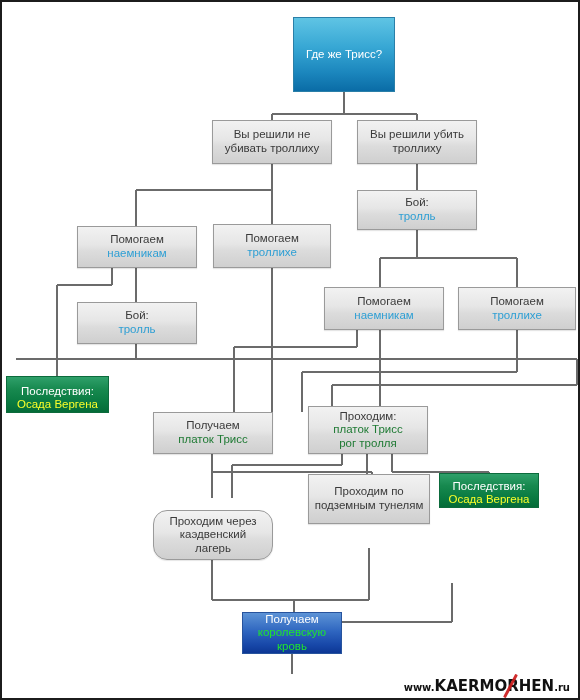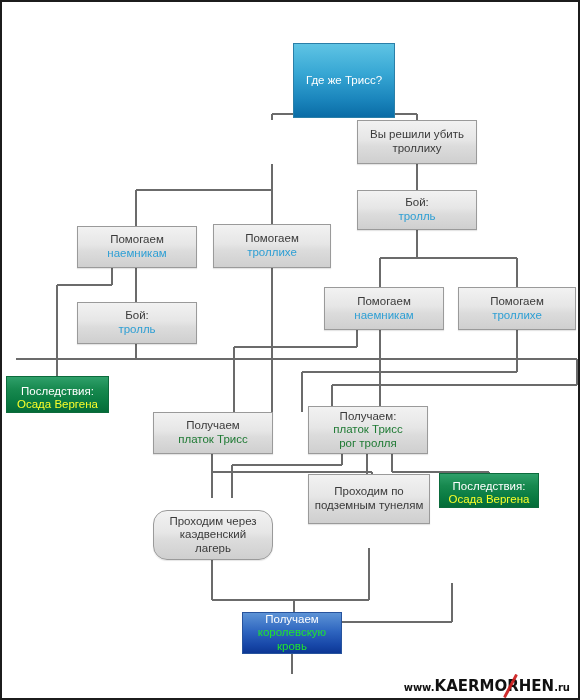--- a/index.html
+++ b/index.html
@@ -168,24 +168,28 @@
       <path d="M292,598 L292,610"></path>
 
       <path d="M450,581 L450,620"></path>
       <path d="M450,620 L312,620"></path>
       <path d="M312,620 L312,610"></path>
 
       <path d="M290,652 L290,672"></path>
     </g>
   </svg>
 
-  <div class="node n-blue" style="left:291px;top:15px;width:102px;height:75px;margin-top:26px;">
+  <div class="node n-blue" style="left:291px;top:15px;width:102px;height:75px;">
     <span>Где же Трисс?</span>
   </div>
 
+  <div class="node n-grey" style="left:210px;top:118px;width:120px;height:44px;">
+    <span>Вы решили не</span>
+    <span>убивать троллиху</span>
+  </div>
 
   <div class="node n-grey" style="left:355px;top:118px;width:120px;height:44px;">
     <span>Вы решили убить</span>
     <span>троллиху</span>
   </div>
 
   <div class="node n-grey" style="left:355px;top:188px;width:120px;height:40px;">
     <span>Бой:</span>
     <span class="t-blue">тролль</span>
   </div>
@@ -219,21 +223,21 @@
     <span>Последствия:</span>
     <span class="t-yellow">Осада Вергена</span>
   </div>
 
   <div class="node n-grey" style="left:151px;top:410px;width:120px;height:42px;">
     <span>Получаем</span>
     <span class="t-dgreen">платок Трисс</span>
   </div>
 
   <div class="node n-grey" style="left:306px;top:404px;width:120px;height:48px;">
-    <span>Получаем:</span>
+    <span>Проходим:</span>
     <span class="t-dgreen">платок Трисс</span>
     <span class="t-dgreen">рог тролля</span>
   </div>
 
   <div class="node n-green" style="left:437px;top:471px;width:100px;height:35px;">
     <span>Последствия:</span>
     <span class="t-yellow">Осада Вергена</span>
   </div>
 
   <div class="node n-grey" style="left:151px;top:508px;width:120px;height:50px;border-radius:14px;">

